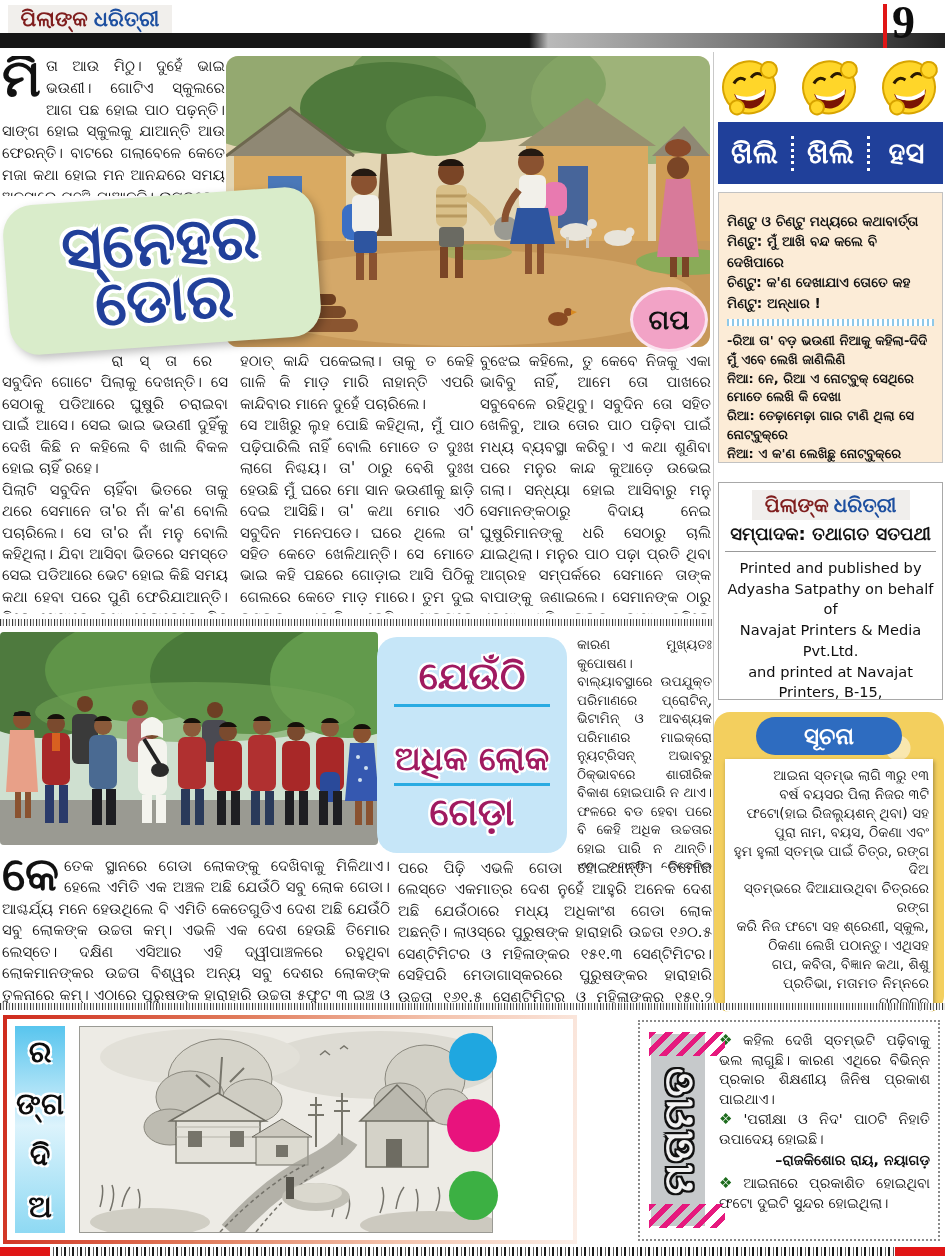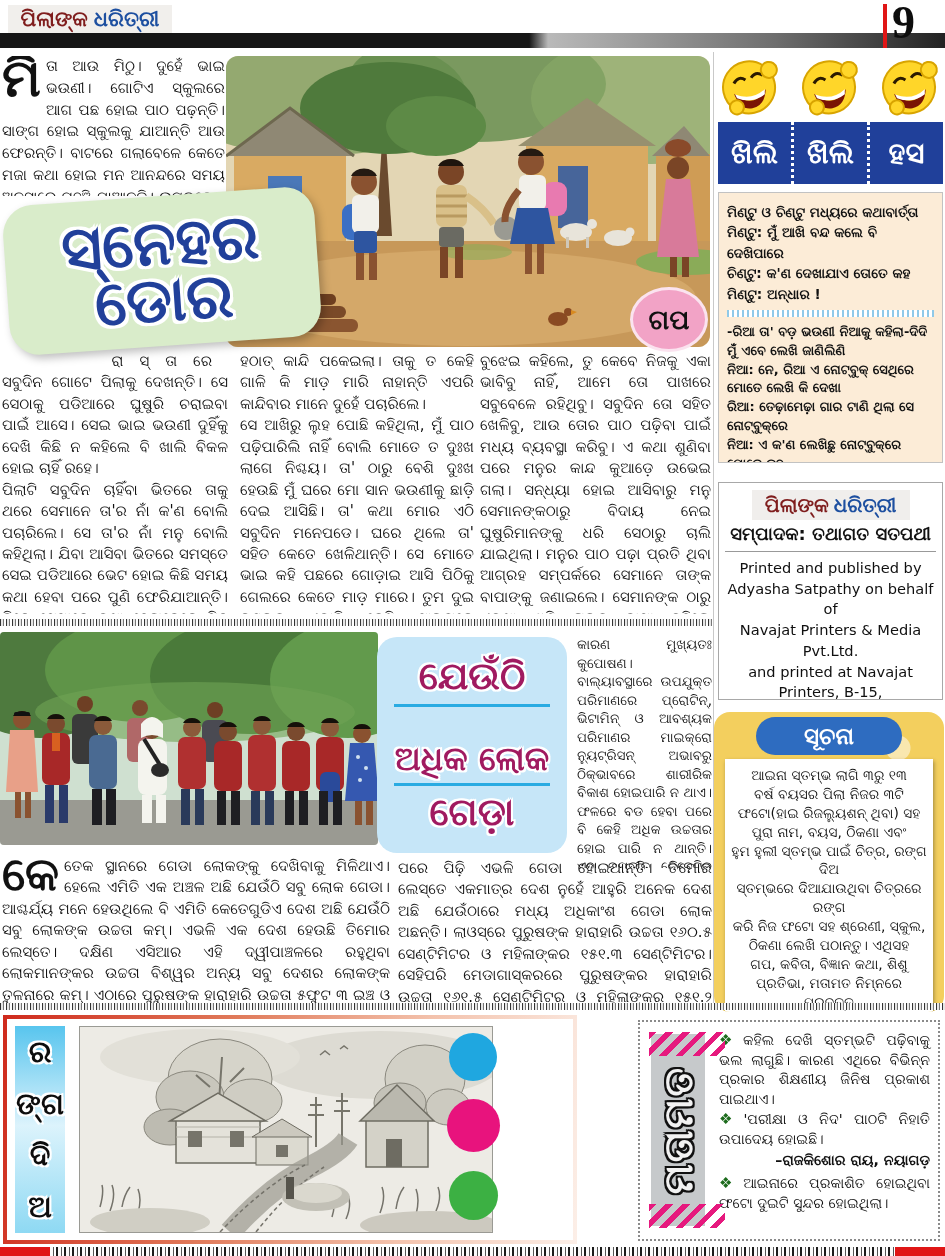--- a/index.html
+++ b/index.html
@@ -35,43 +35,43 @@
   .col{top:351px;height:263px;overflow:hidden;font-size:15px;line-height:1.43;}
   .col1{left:2px;width:226px;} .col2{left:240px;width:234px;} .col3{left:480px;width:231px;}
   .lead-line{display:block;letter-spacing:16px;white-space:nowrap;overflow:hidden;text-align:right;font-weight:500;}
   .divider{height:7px;background:repeating-linear-gradient(90deg,#333 0 1px,#e6e6e6 1px 3px,#777 3px 4px,#fff 4px 6px);}
   .divider1{left:0;top:619px;width:712px;}
   .divider2{left:0;top:1003px;width:945px;}
 
   
   .sidebar-line{left:713px;top:52px;width:1px;height:955px;background:#c9c9c9;}
   .emoji-row{left:719px;top:56px;width:224px;height:62px;display:flex;justify-content:space-between;}
-  .banner{left:718px;top:122px;width:225px;height:62px;background:#20409a;display:flex;z-index:2;}
+  .banner{left:718px;top:122px;width:225px;height:62px;background:#20409a;display:flex;z-index:2;align-items:center;}
   .banner .cell{flex:1;display:flex;align-items:center;justify-content:center;
     color:#fff;font-weight:bold;font-size:29px;}
   .banner .cell + .cell{border-left:3px dotted #fff;}
   .joke-box{left:718px;top:192px;width:225px;height:271px;background:#fcecd7;border:1px solid #c2c2c2;
-    box-sizing:border-box;padding:9px 8px;font-size:13.6px;font-weight:600;line-height:1.5;overflow:hidden;}
+    box-sizing:border-box;padding:18px 8px;font-size:13.6px;font-weight:600;line-height:1.5;overflow:hidden;}
   .joke-sep{height:7px;margin:6px 0;background:repeating-linear-gradient(90deg,#8fc9e8 0 2px,#fff 2px 5px);}
   .pub-box{left:718px;top:482px;width:225px;height:218px;background:#fff;border:1px solid #a8a8a8;
     box-sizing:border-box;text-align:center;overflow:hidden;}
   .pub-logo{margin:7px auto 3px auto;width:158px;background:#f0eeec;padding:3px 0;
     font-weight:bold;font-size:20px;display:flex;justify-content:center;gap:5px;}
   .pub-editor{font-size:18px;font-weight:bold;margin:3px 0 6px 0;}
   .pub-divider{border-top:1px solid #999;margin:0 6px 6px 6px;}
   .pub-imprint{font-size:14.6px;line-height:1.42;color:#101010;}
   .notice-box{left:714px;top:712px;width:230px;height:300px;border-radius:16px;background:#f3cf5e;
     background-image:radial-gradient(circle at 15% 20%,rgba(255,255,255,.6) 0 10px,transparent 11px),
       radial-gradient(circle at 80% 12%,rgba(255,255,255,.5) 0 12px,transparent 13px),
       radial-gradient(circle at 30% 60%,rgba(255,255,255,.35) 0 9px,transparent 10px),
       radial-gradient(circle at 88% 55%,rgba(255,255,255,.45) 0 11px,transparent 12px),
       radial-gradient(circle at 18% 90%,rgba(255,255,255,.5) 0 10px,transparent 11px),
       radial-gradient(circle at 65% 95%,rgba(255,255,255,.4) 0 12px,transparent 13px),
       radial-gradient(circle at 55% 30%,rgba(224,150,40,.35) 0 14px,transparent 15px);
-    overflow:hidden;text-align:center;}
+    overflow:hidden;text-align:right;}
   .notice-header{margin:5px auto 4px auto;width:146px;height:38px;background:#2e6cc0;border-radius:20px;
     display:flex;align-items:center;justify-content:center;color:#fff;font-weight:bold;font-size:23px;}
   .notice-card{margin:2px 11px;background:#fff;box-shadow:1px 2px 4px rgba(0,0,0,.35);
     padding:7px 4px 6px 4px;font-size:13.8px;line-height:1.37;font-weight:500;}
 
   
   .photo-wrap{left:0;top:632px;width:378px;height:213px;border-radius:4px;overflow:hidden;}
   .title2{left:377px;top:637px;width:190px;height:216px;background:#c6e6f8;border-radius:20px;
     display:flex;flex-direction:column;align-items:center;justify-content:center;overflow:hidden;}
   .title2 .t2{font-weight:bold;color:#a01a60;line-height:1.05;

